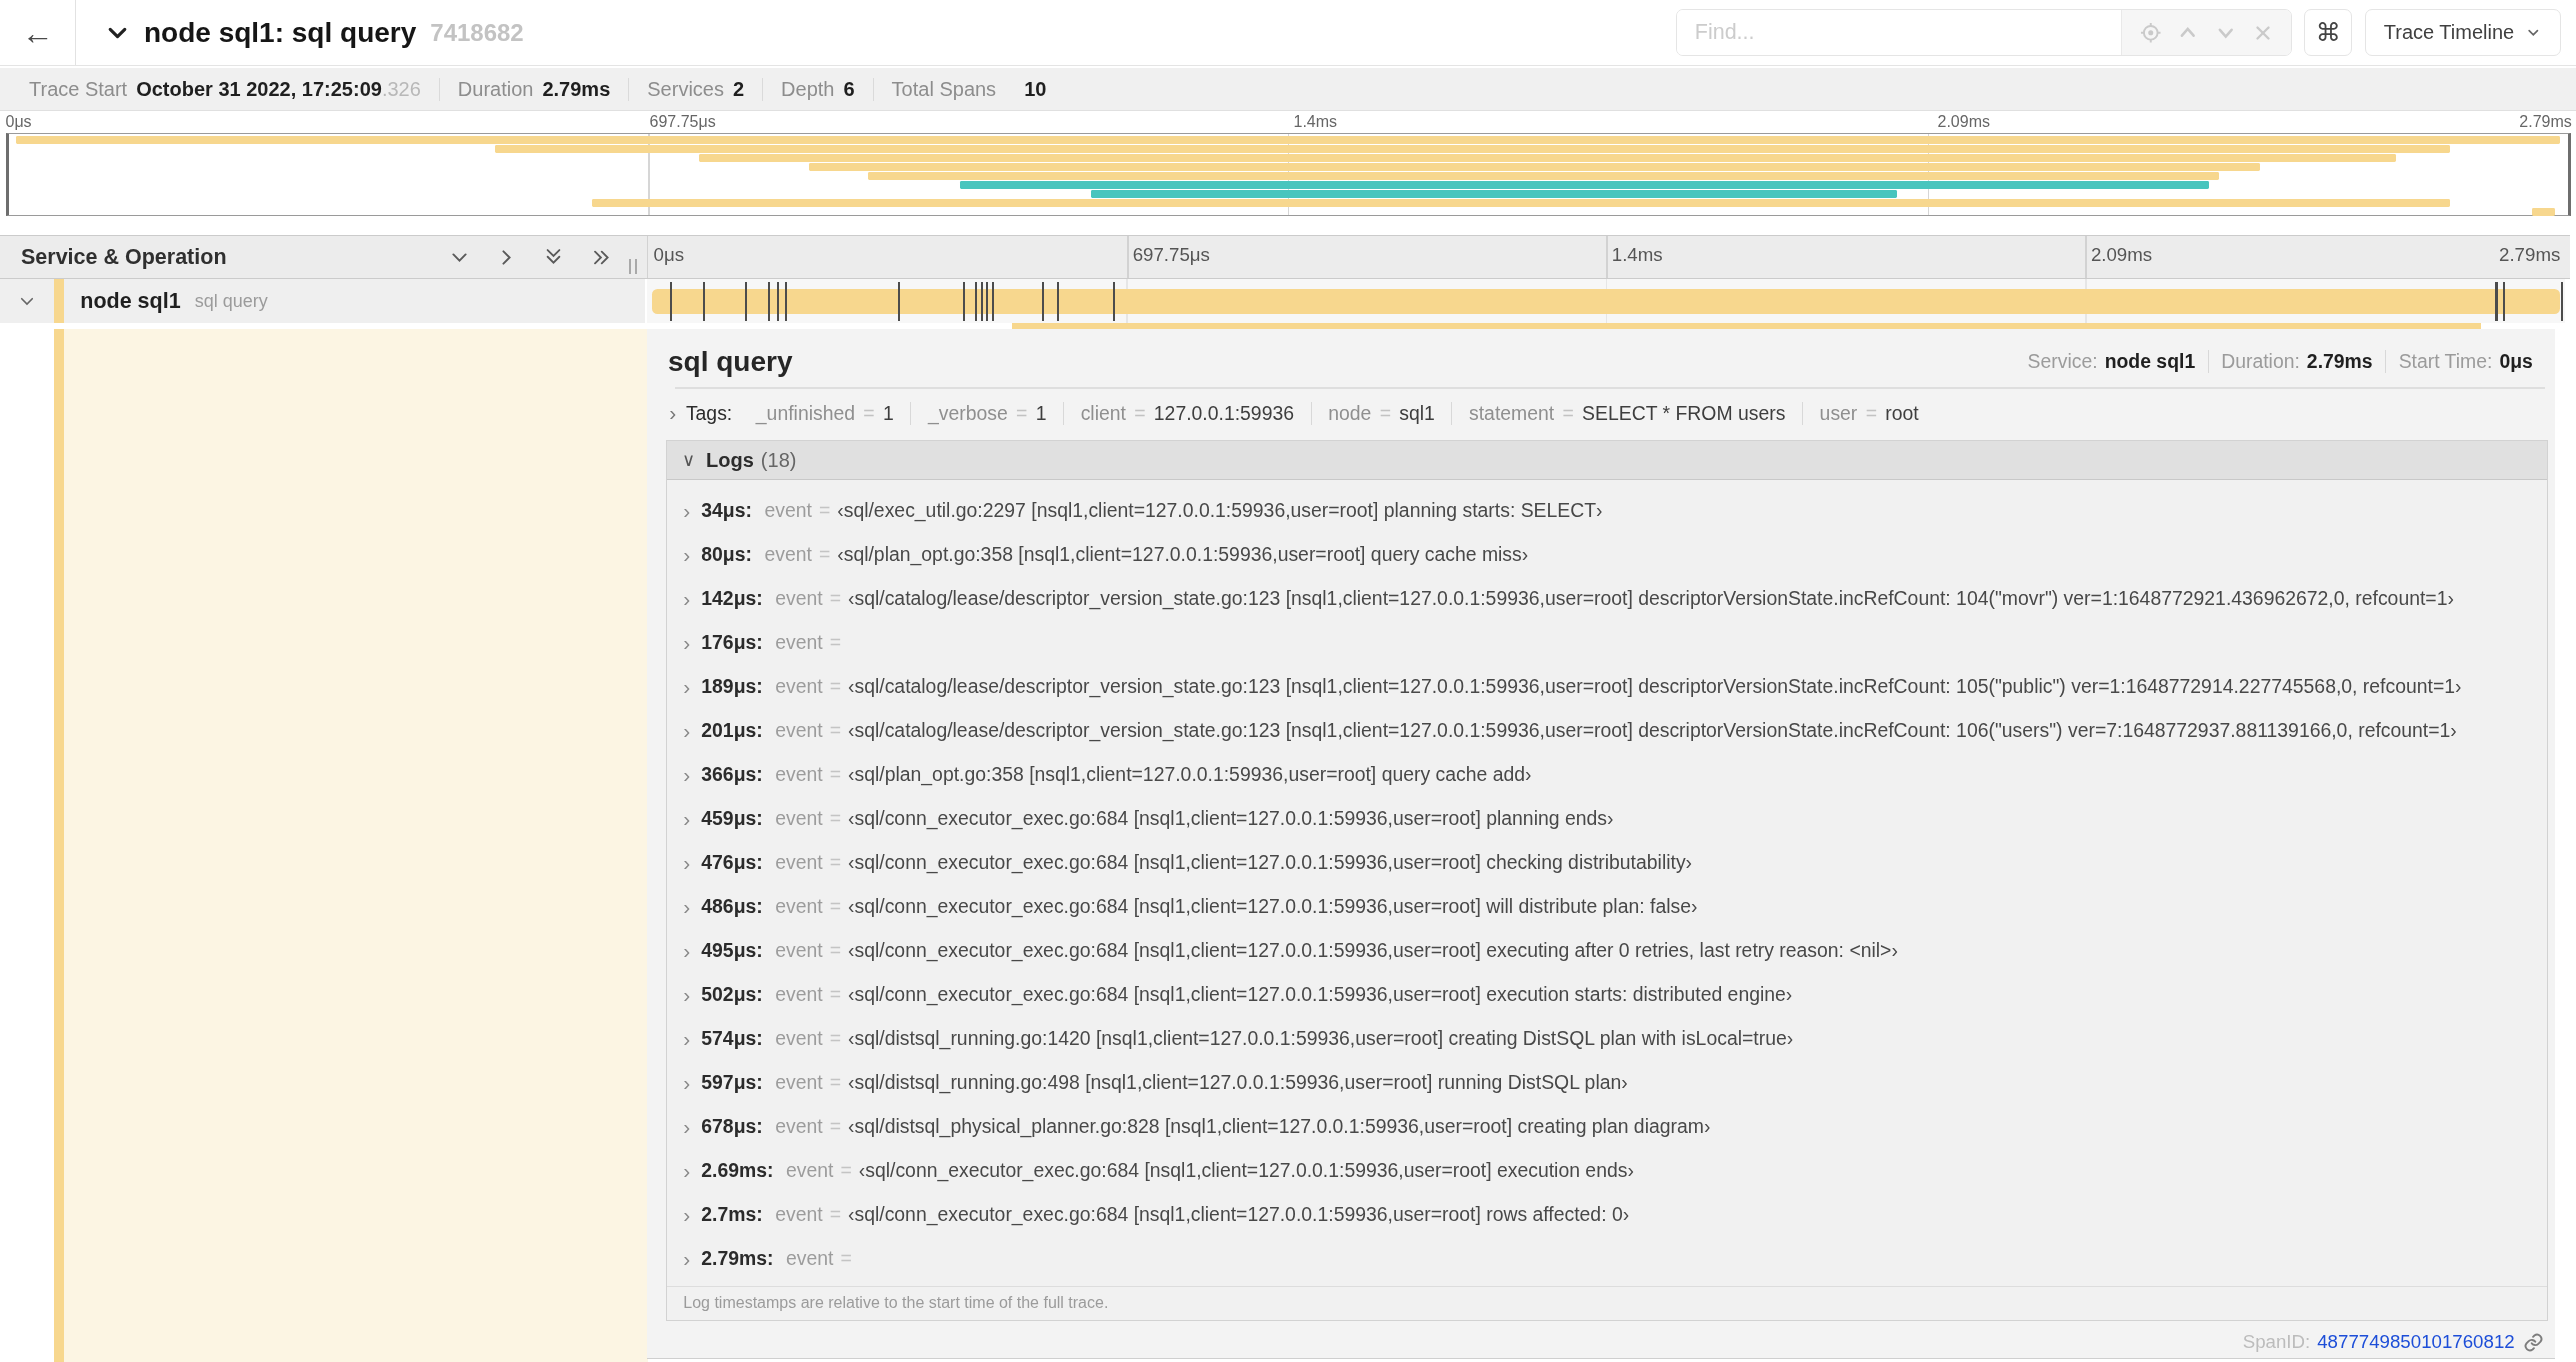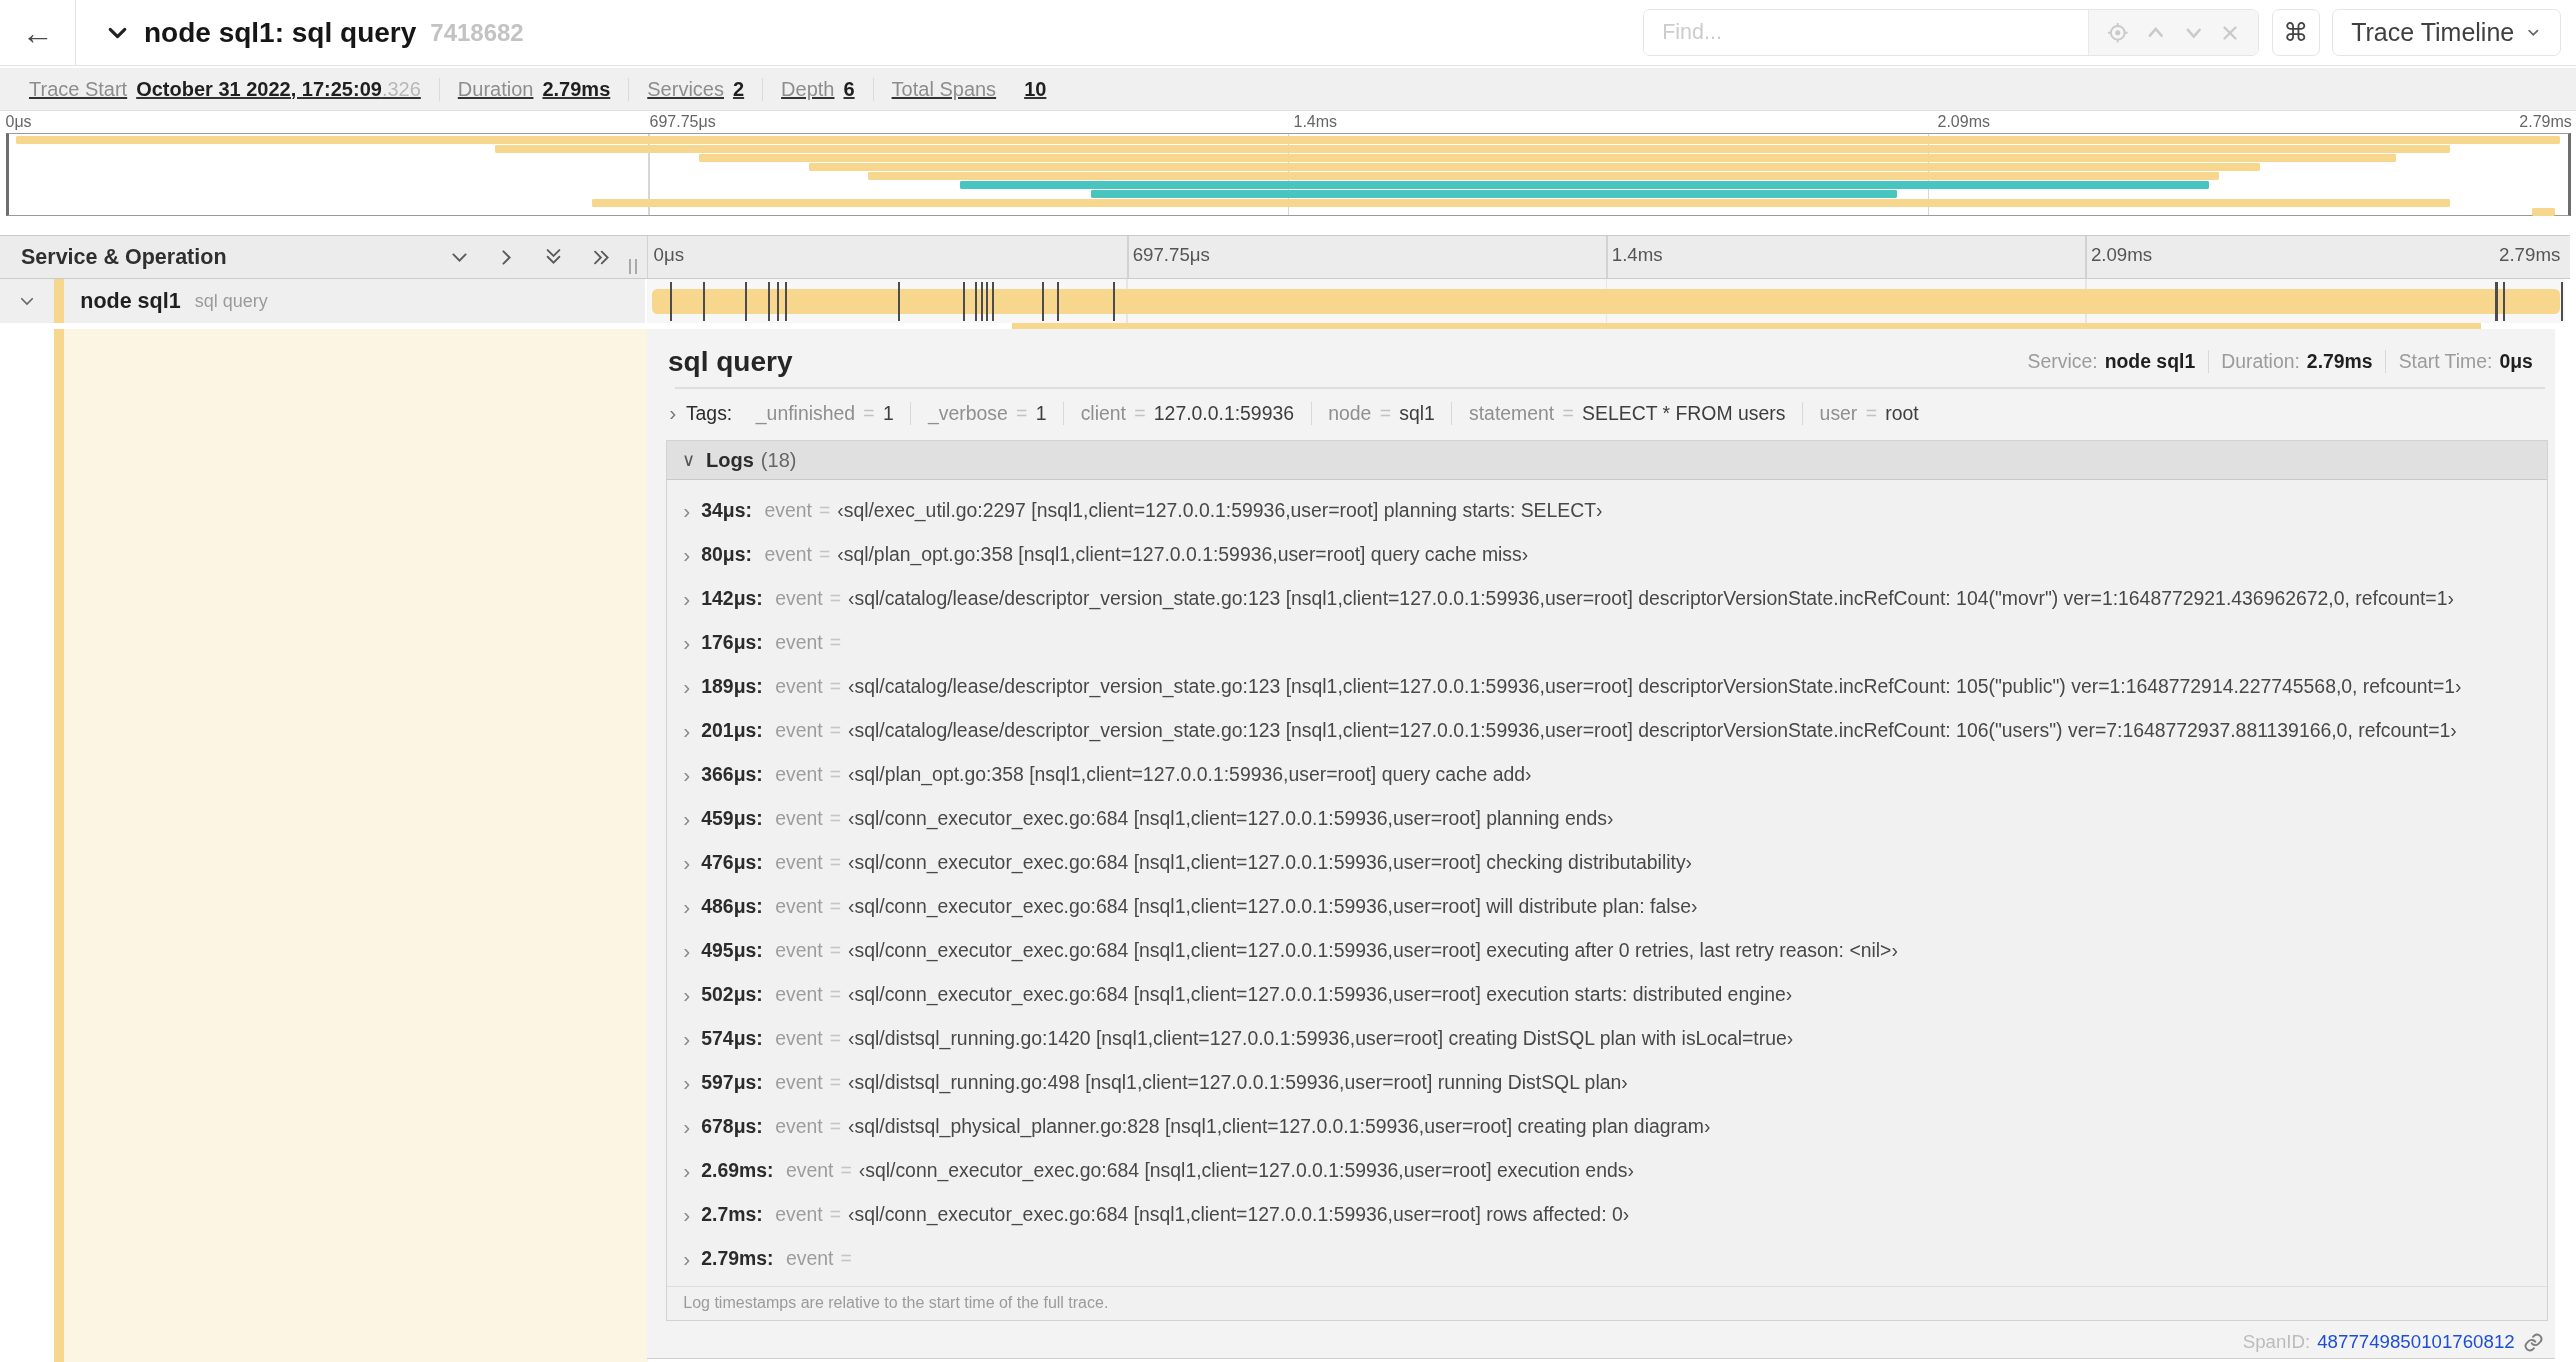--- a/index.html
+++ b/index.html
@@ -19,26 +19,26 @@
   .trace-id{font-size:24px;color:#c3c3c3;font-weight:bold;margin-left:14px;}
   .nav-right{margin-left:auto;display:flex;align-items:center;gap:12.5px;padding-right:15.2px;}
   .find-group{display:flex;height:47px;border:1.4px solid #e5e5e5;border-radius:7px;overflow:hidden;width:616px;background:#fff;}
   .find-input{flex:1;border:none;outline:none;font-size:21.5px;color:#0f172a;padding:0 18px;background:#fff;font-family:"Liberation Sans",sans-serif;}
   .find-input::placeholder{color:#cccccc;}
   .find-icons{width:170px;background:#f6f6f6;border-left:1.4px solid #e9e9e9;display:flex;
               align-items:center;justify-content:space-around;padding:0 9.7px;}
   .cmd-btn{width:48px;height:47px;border:1.4px solid #e5e5e5;border-radius:7px;display:flex;
            align-items:center;justify-content:center;font-size:25px;color:#444;background:#fff;cursor:pointer;}
   .view-btn{height:47px;border:1.4px solid #e5e5e5;border-radius:7px;padding:0 18px;display:flex;
-            align-items:center;gap:11px;font-size:25px;color:#404040;background:#fff;cursor:pointer;white-space:nowrap;}
+            align-items:center;gap:11px;font-size:20px;color:#404040;background:#fff;cursor:pointer;white-space:nowrap;}
 
   
   .summary-bar{position:absolute;top:68px;left:0;width:2576px;height:43px;background:#f0f0f0;
                border-bottom:1.4px solid #e0e0e0;display:flex;align-items:center;padding-left:11px;font-size:20px;}
-  .sum-item{display:flex;align-items:flex-start;padding:0 18px;border-right:1.4px solid #dadada;gap:9px;white-space:nowrap;text-decoration:underline;}
+  .sum-item{display:flex;align-items:flex-start;padding:0 18px;border-right:1.4px solid #dadada;gap:9px;white-space:nowrap;}
   .sum-item:last-child{border-right:none;gap:28px;}
   .sum-item .lab{color:#8d8d8d;}
   .sum-item .val{color:#1f1f1f;font-weight:bold;}
   .sum-item .suf{color:#b8b8b8;}
 
   
   .minimap-sec{position:absolute;top:111px;left:0;width:2576px;height:109px;background:#fff;}
   .mm-ruler{position:absolute;left:0;top:0;right:0;height:21px;font-size:16px;color:#666;}
   .rl{position:absolute;top:2.1px;white-space:nowrap;}
   .mm-map{position:absolute;left:5.5px;right:5.5px;top:22px;height:83px;border:1.4px solid #9a9a9a;

